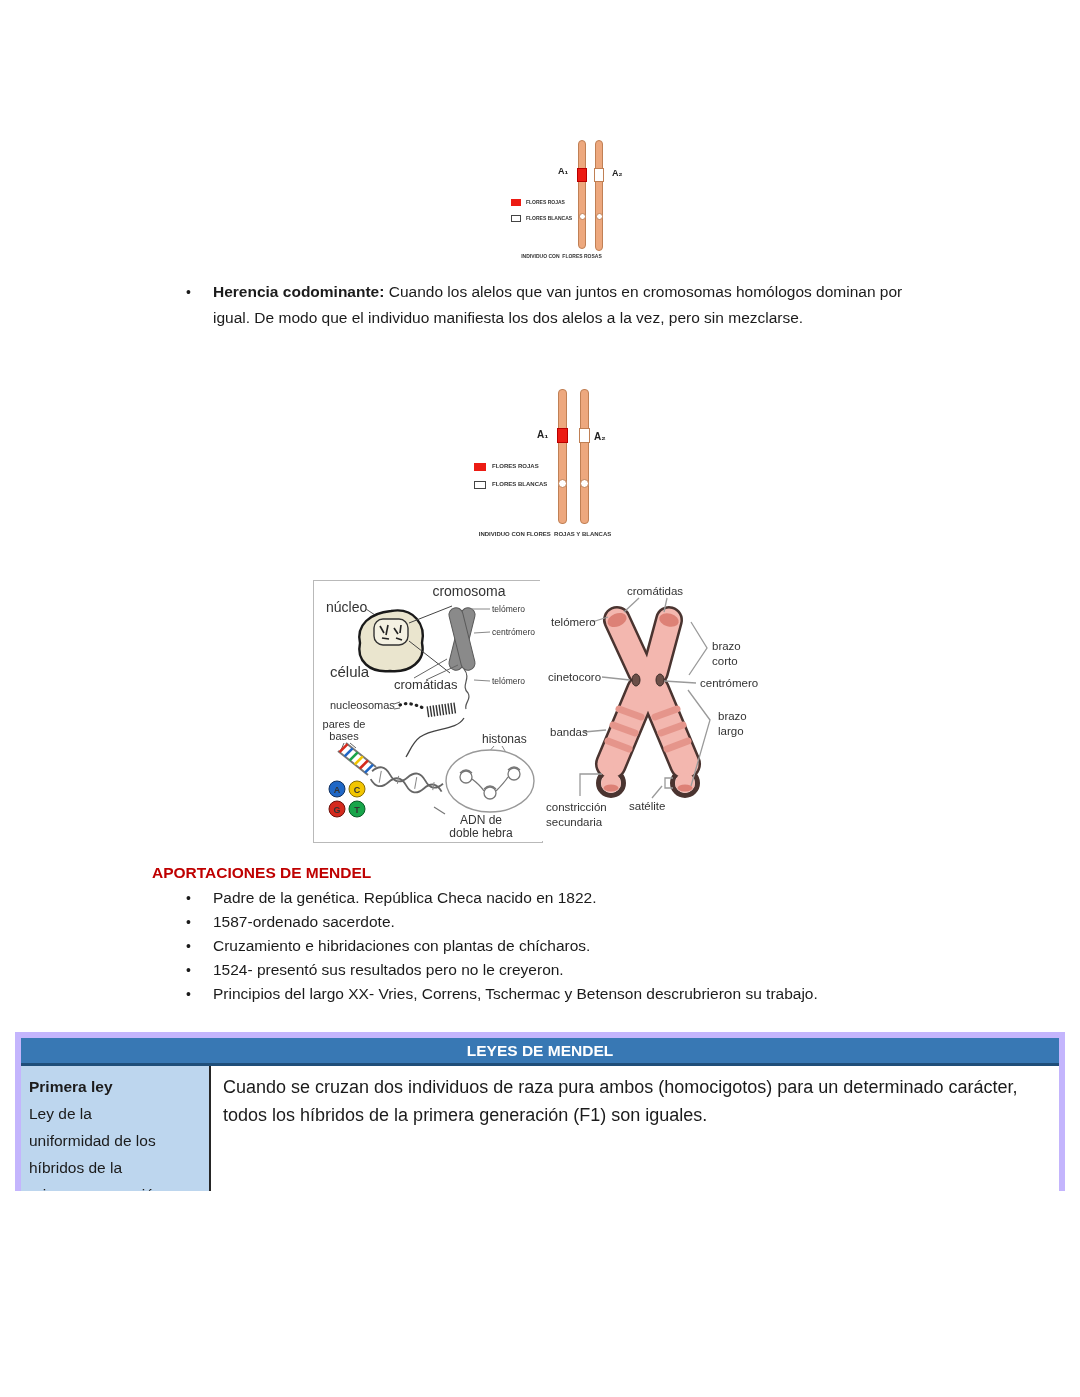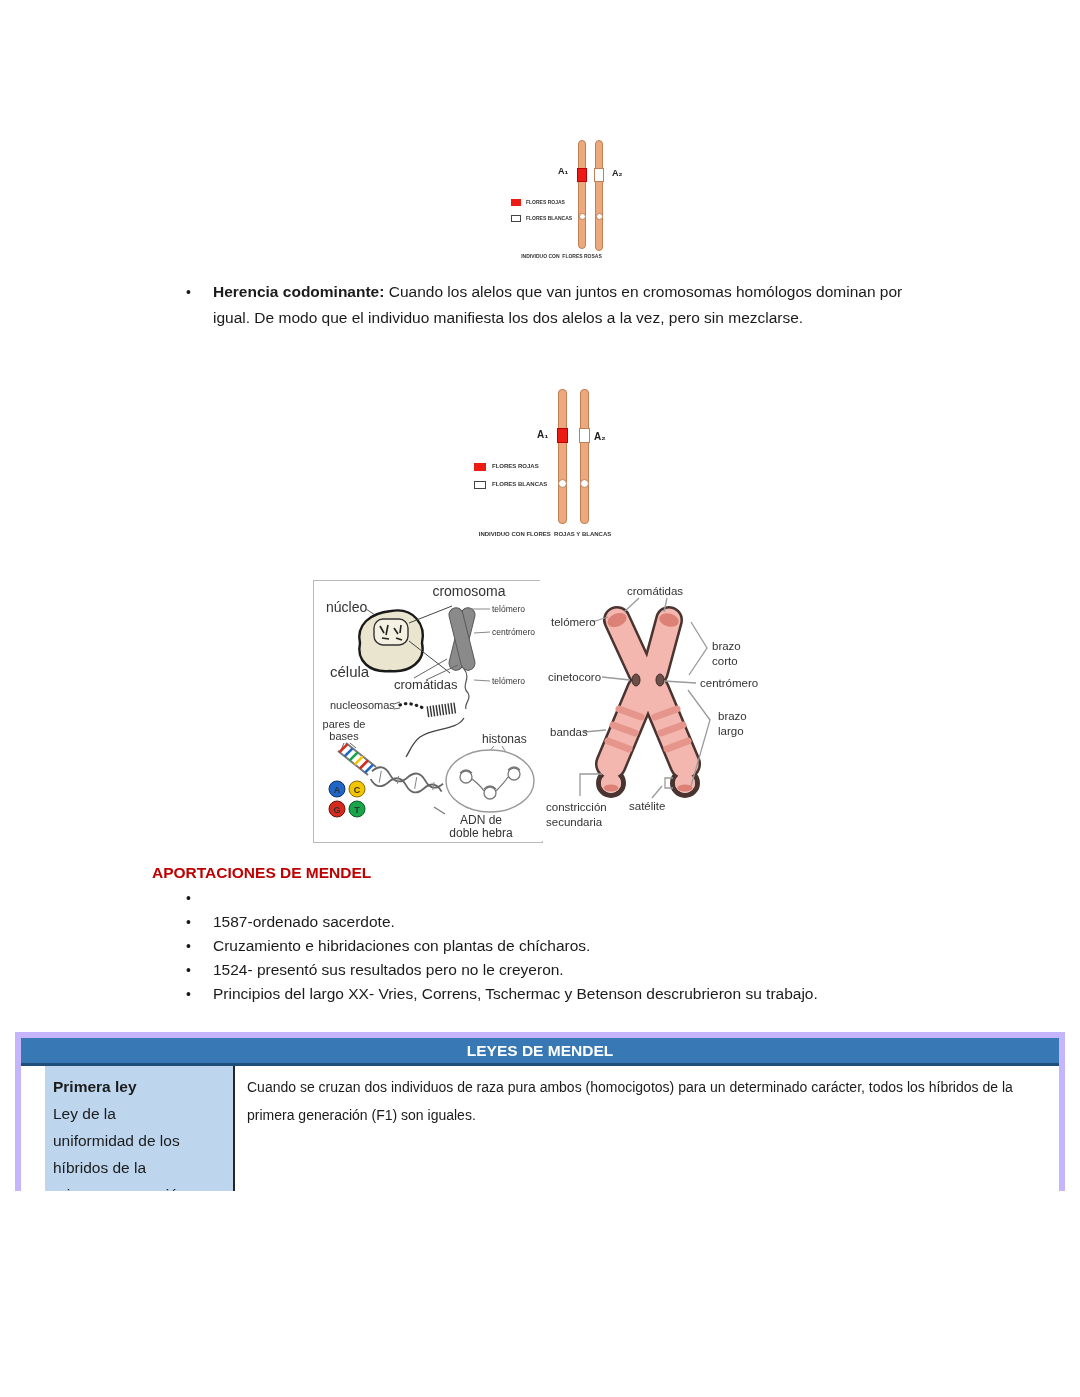--- a/index.html
+++ b/index.html
@@ -35,26 +35,26 @@
 
   
   .apt-title{position:absolute;left:152px;top:864px;font-size:15.5px;font-weight:bold;color:#BF0000;}
   .apt-list{position:absolute;left:186px;top:886px;width:820px;}
   .apt-list .li{line-height:24px;font-size:15.5px;}
 
   
   .tbl{position:absolute;left:15px;top:1032px;width:1050px;border:6px solid #c4b5fd;box-sizing:border-box;background:#fff;}
   .tbl-header{height:25px;line-height:25px;background:#3878B4;border-bottom:3px solid #1F4E79;
               color:#fff;font-weight:bold;font-size:15.5px;text-align:center;}
-  .tbl-row{display:flex;padding-left:24px;}
+  .tbl-row{display:flex;}
   .cell-left{flex:0 0 190px;width:190px;background:#BDD6EE;border-right:2px solid #262626;
              box-sizing:border-box;padding:7px 6px 8px 8px;font-size:15.5px;}
   .cell-left .ln{line-height:27px;}
   .cell-left .ln.first{font-weight:bold;}
-  .cell-right{flex:1;box-sizing:border-box;padding:7px 16px 10px 12px;font-size:14px;line-height:28px;}
+  .cell-right{flex:1;box-sizing:border-box;padding:7px 16px 10px 12px;font-size:18px;line-height:28px;}
   .cell-right p{margin:0;}
 
   .next-strip{position:absolute;left:15px;top:1386px;width:1050px;height:11px;background:#3878B4;}
 </style>
 </head>
 <body>
 
 <div class="page">
 
   <div class="allele-fig fig1" style="left:500px;top:138px;width:145px;height:130px;">
@@ -267,20 +267,21 @@
     <text x="172" y="85" font-size="11.5">corto</text>
     <text x="160" y="107" font-size="11.5">centrómero</text>
     <text x="178" y="140" font-size="11.5">brazo</text>
     <text x="178" y="155" font-size="11.5">largo</text>
   </svg>
 
   <div class="apt-title">APORTACIONES DE MENDEL</div>
   <div class="apt-list">
     <div class="li">
         <span class="b">•</span>
+        <span>Padre de la genética. República Checa nacido en 1822.</span>
       </div>
     <div class="li">
         <span class="b">•</span>
         <span>1587-ordenado sacerdote.</span>
       </div>
     <div class="li">
         <span class="b">•</span>
         <span>Cruzamiento e hibridaciones con plantas de chícharos.</span>
       </div>
     <div class="li">

